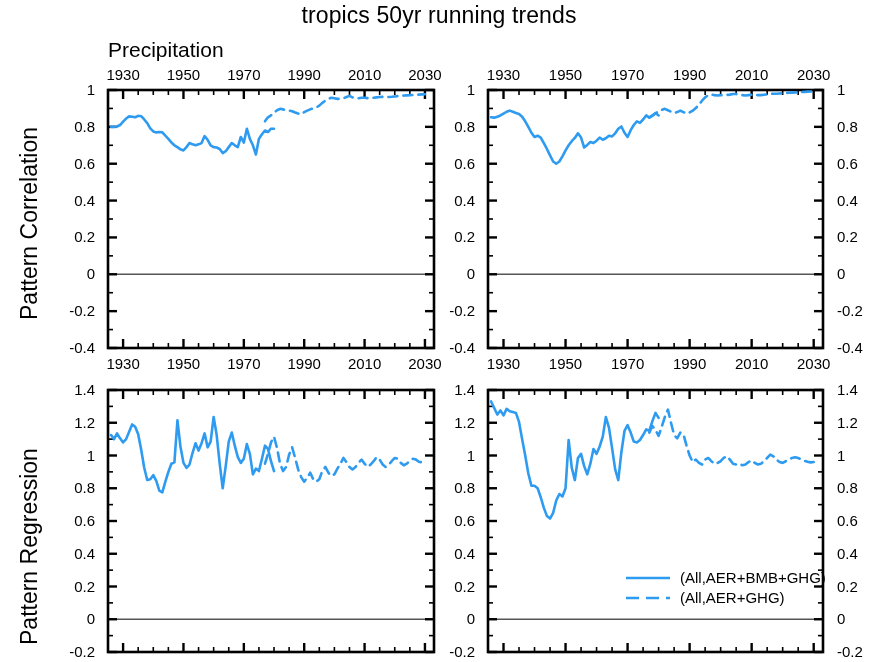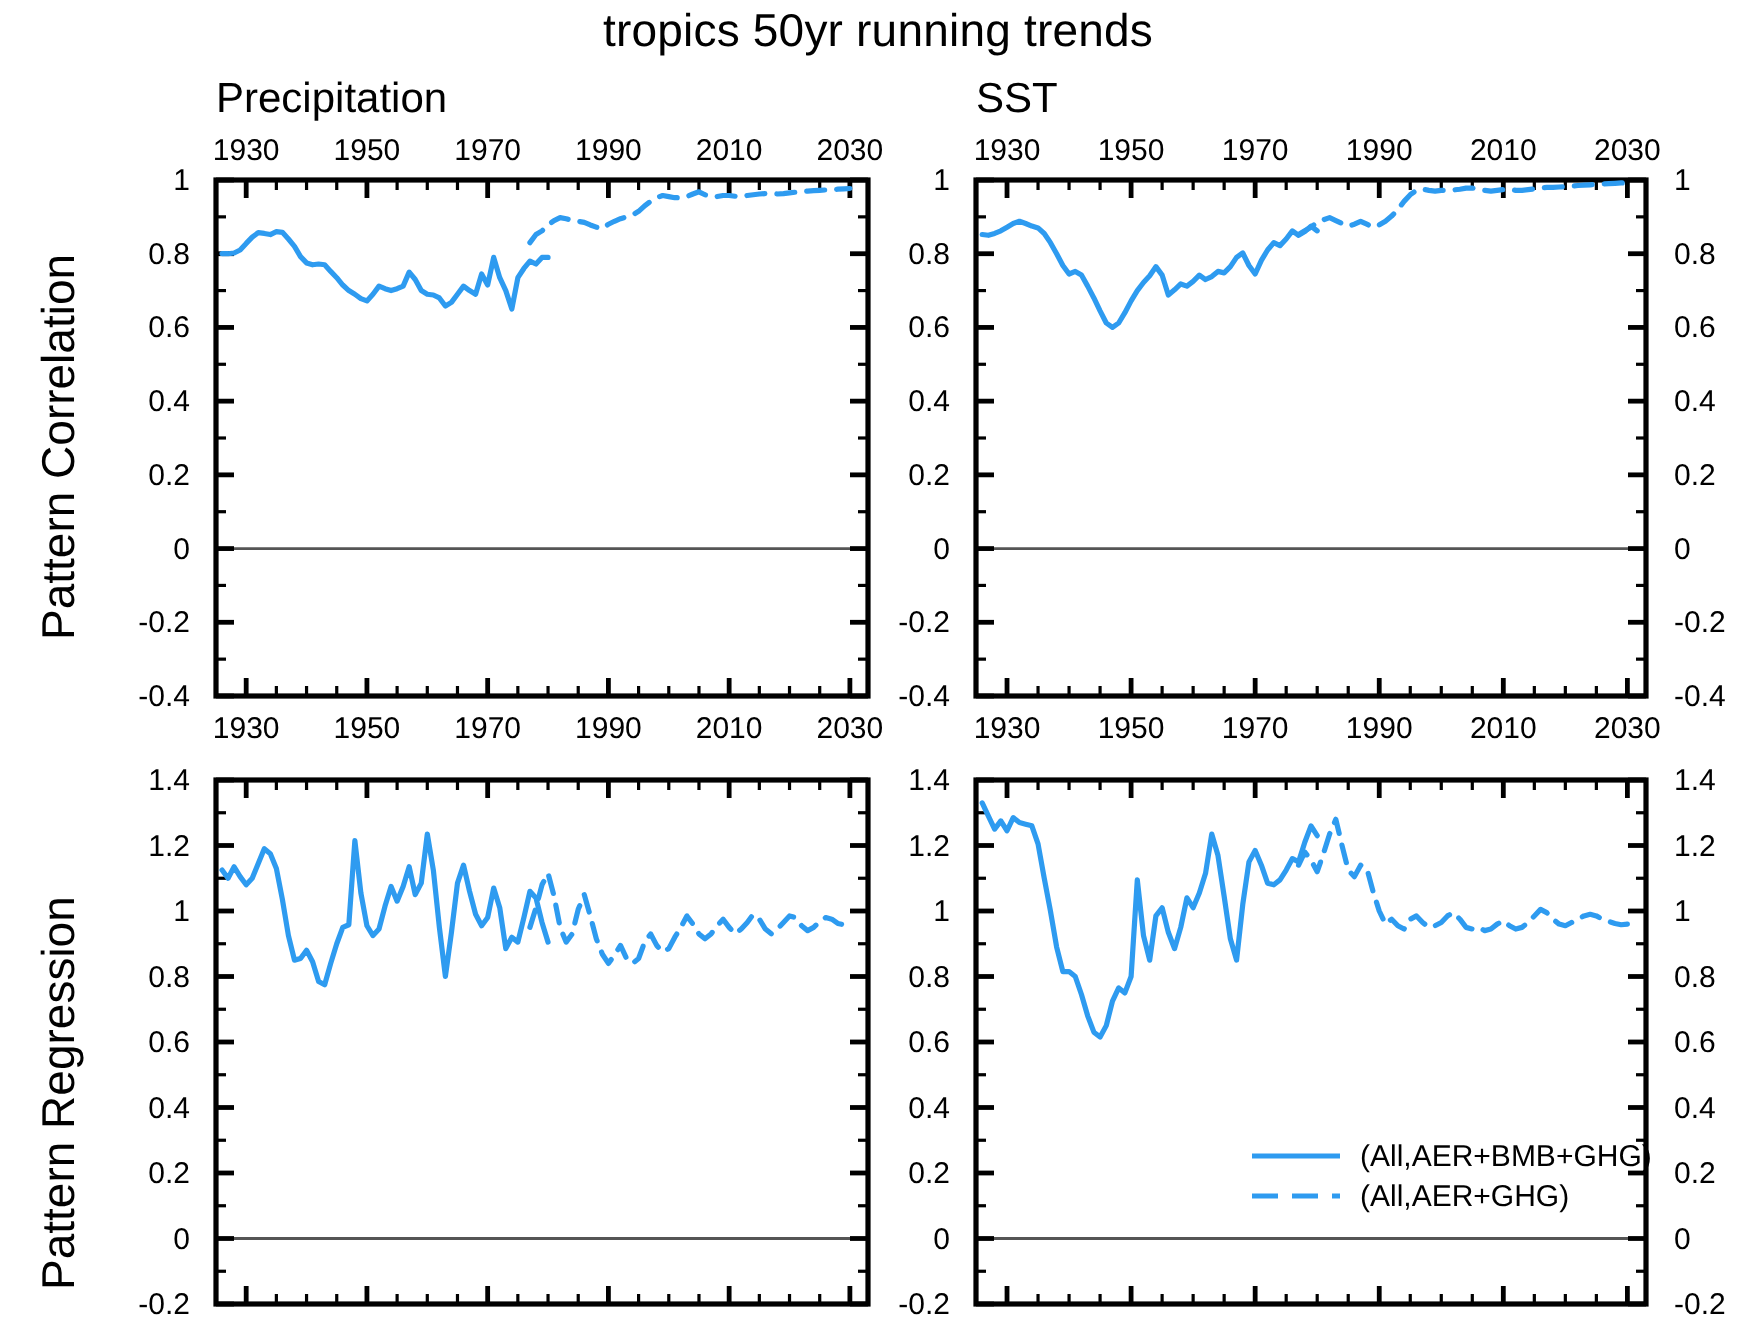--- a/index.html
+++ b/index.html
@@ -56,21 +56,20 @@
   .legend-text { font-size: 15px; }
 </style>
 </head>
 <body>
 
 <div id="figure">
 
   <div class="fig-title">tropics 50yr running trends</div>
 
   <div class="panel-title" id="title-precip">Precipitation</div>
-  <div class="panel-title" id="title-sst">SST</div>
 
   <div class="ylabel" id="ylabel-top">Pattern Correlation</div>
   <div class="ylabel" id="ylabel-bottom">Pattern Regression</div>
 
   <svg id="plot-canvas" width="878" height="662">
       <g>
         <line x1="108" y1="274.2857142857143" x2="434" y2="274.2857142857143" stroke="#555555" stroke-width="1.4"></line>
         <rect x="108" y="90" width="326" height="258" fill="none" stroke="#000000" stroke-width="2.6"></rect>
         <line x1="108" y1="90" x2="108" y2="95" stroke="#000" stroke-width="1.6"></line>
         <line x1="108" y1="348" x2="108" y2="343" stroke="#000" stroke-width="1.6"></line>

